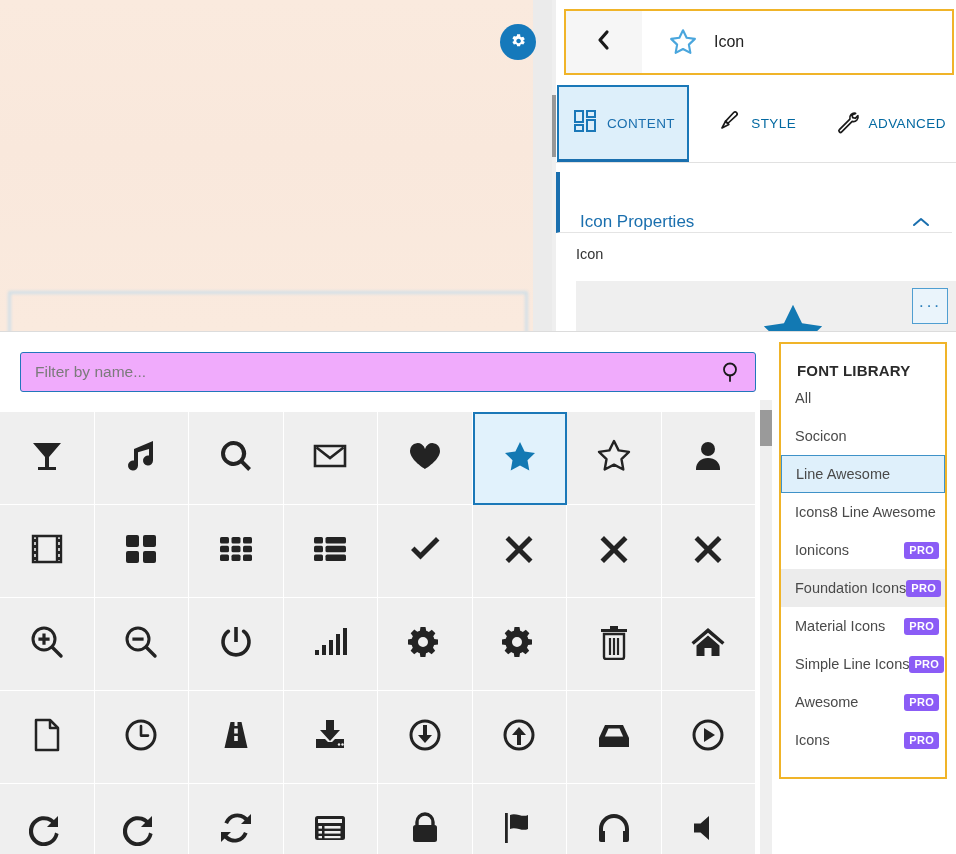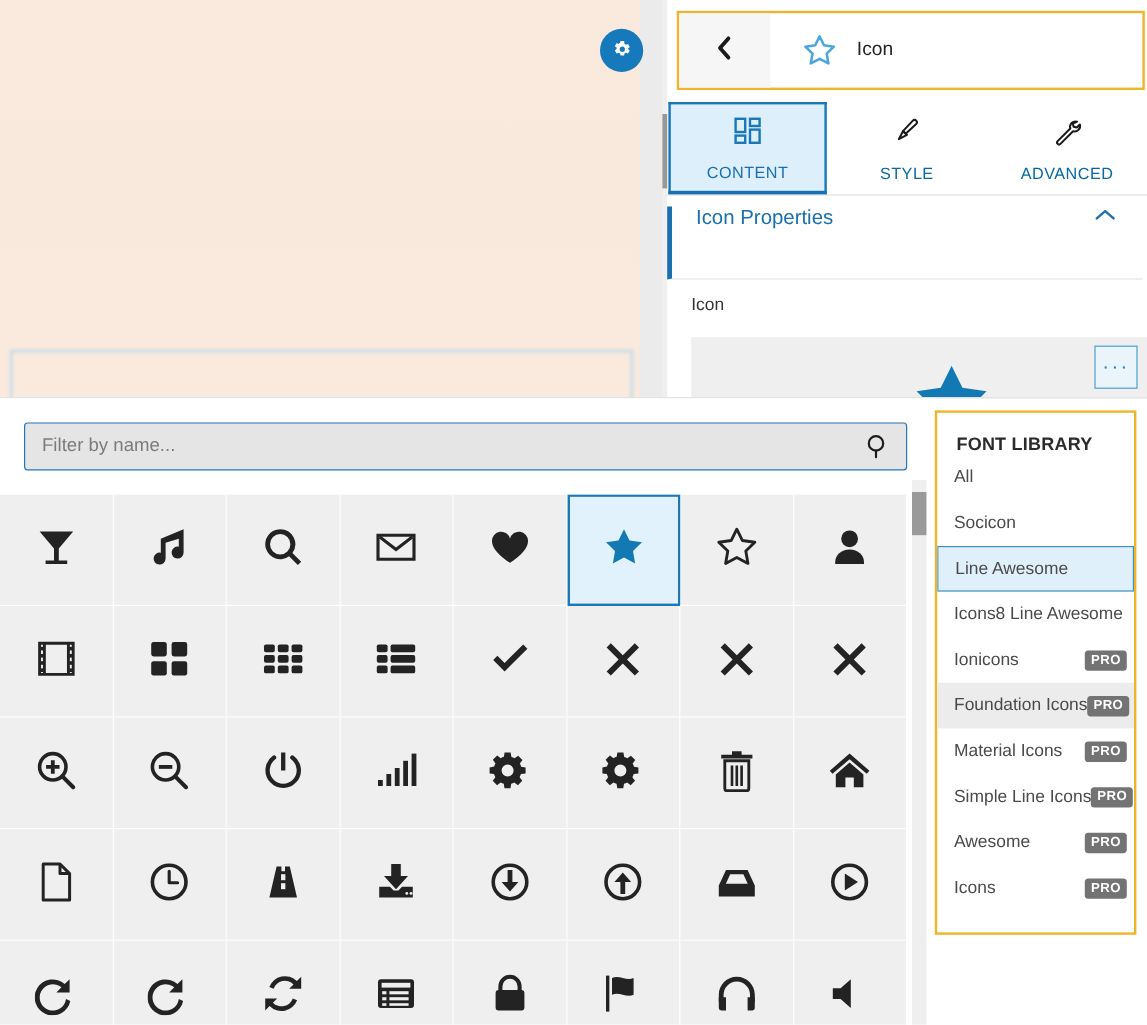--- a/index.html
+++ b/index.html
@@ -56,39 +56,39 @@
   #widget-header .star-mark svg{width:30px;height:30px;fill:none;stroke:#4aa6dd;stroke-width:1.7;
     stroke-linejoin:round;}
   #widget-title{margin-left:16px;font-size:16px;color:#222;}
 
   
   #tab-bar{
     position:absolute;left:0;top:85px;width:400px;height:77px;
     border-bottom:1px solid #e1e1e1;display:flex;
   }
   .tab{
-    width:142px;height:77px;display:flex;flex-direction:column;align-items:center;
+    width:142px;height:77px;display:flex;flex-direction:row;align-items:center;
     justify-content:center;cursor:pointer;box-sizing:border-box;gap:8px;
   }
   .tab .tab-label{font-size:13.5px;letter-spacing:.4px;color:#0369a1;}
   .tab svg{width:28px;height:28px;}
   #tab-content{
     background:#ddeffa;border:2px solid #1a78b8;border-bottom:3px solid #1a6fae;
     margin-left:1px;width:140px;
   }
   #tab-content .tab-label{color:#1a6fae;}
   #tab-content svg{fill:none;stroke:#1a78b8;stroke-width:2;}
   #tab-style svg,#tab-advanced svg{fill:none;stroke:#1a1a1a;stroke-width:1.7;
      stroke-linecap:round;stroke-linejoin:round;}
 
   
   #section-icon-properties{
     position:absolute;left:0;top:172px;width:396px;height:61px;
     border-bottom:1px solid #e4e4e4;border-left:4px solid #1a6fae;
-    box-sizing:border-box;display:flex;align-items:flex-start;cursor:pointer;
+    box-sizing:border-box;display:flex;align-items:flex-end;cursor:pointer;
     background:#ffffff;
   }
   #section-title{font-size:17px;color:#1a6fae;margin-left:20px;flex:1;}
   #section-collapse-icon{margin-right:22px;}
   #section-collapse-icon svg{width:18px;height:12px;stroke:#1a6fae;stroke-width:2;fill:none;
      stroke-linecap:round;stroke-linejoin:round;}
 
   
   #icon-field-label{position:absolute;left:576px;top:246px;font-size:14.5px;color:#333;}
   #icon-preview-box{
@@ -113,21 +113,21 @@
   }
   #search-row{
     position:absolute;left:0;top:0;width:779px;height:81px;background:#ffffff;
   }
   #icon-search-wrap{
     position:absolute;left:20px;top:352px;width:736px;height:40px;
   }
   #icon-search-input{
     width:100%;height:100%;box-sizing:border-box;border:1.6px solid #2277bb;
     border-radius:3px;padding:0 44px 0 14px;font-size:15.5px;color:#555;
-    font-family:"Liberation Sans", sans-serif;background:#e5e5e5;outline:none;
+    font-family:"Liberation Sans", sans-serif;background:#f0abfc;outline:none;
   }
   #icon-search-input::placeholder{color:#7b7b7b;}
   #search-icon{position:absolute;right:14px;top:9px;width:22px;height:22px;}
   #search-icon svg{width:22px;height:22px;fill:none;stroke:#1a1a1a;stroke-width:1.8;}
 
   
   #icon-grid{
     position:absolute;left:0;top:412px;width:756px;height:442px;overflow:hidden;
   }
   #icon-grid-inner{display:grid;grid-template-columns:repeat(8,94.5px);}
@@ -163,21 +163,21 @@
     height:38px;display:flex;align-items:center;padding:0 6px 0 14px;
     font-size:14.5px;color:#4a4a4a;cursor:pointer;box-sizing:border-box;
     position:relative;
   }
   .font-library-item.active{
     background:#dff0fb;border:1.4px solid #3f92c8;
   }
   .font-library-item.hovered{background:#ececec;}
   .font-library-item .label{flex:1;white-space:nowrap;}
   .pro-badge{
-    background:#737373;color:#ffffff;font-size:11px;font-weight:bold;
+    background:#8b5cf6;color:#ffffff;font-size:11px;font-weight:bold;
     border-radius:3px;padding:3px 5px;line-height:1;letter-spacing:.3px;
   }
 </style>
 </head>
 <body>
 
 <div id="canvas-background">
   <div class="ghost-box"></div>
 </div>
 <div id="canvas-gutter"></div>

